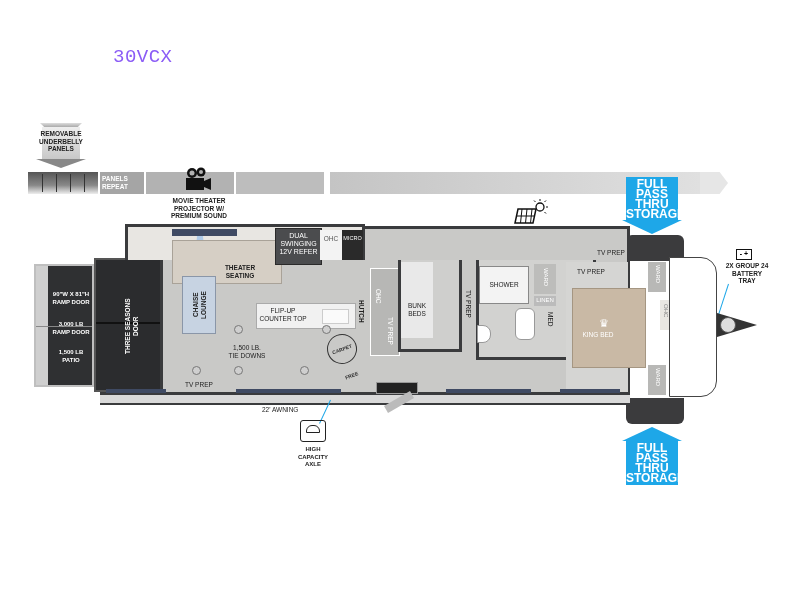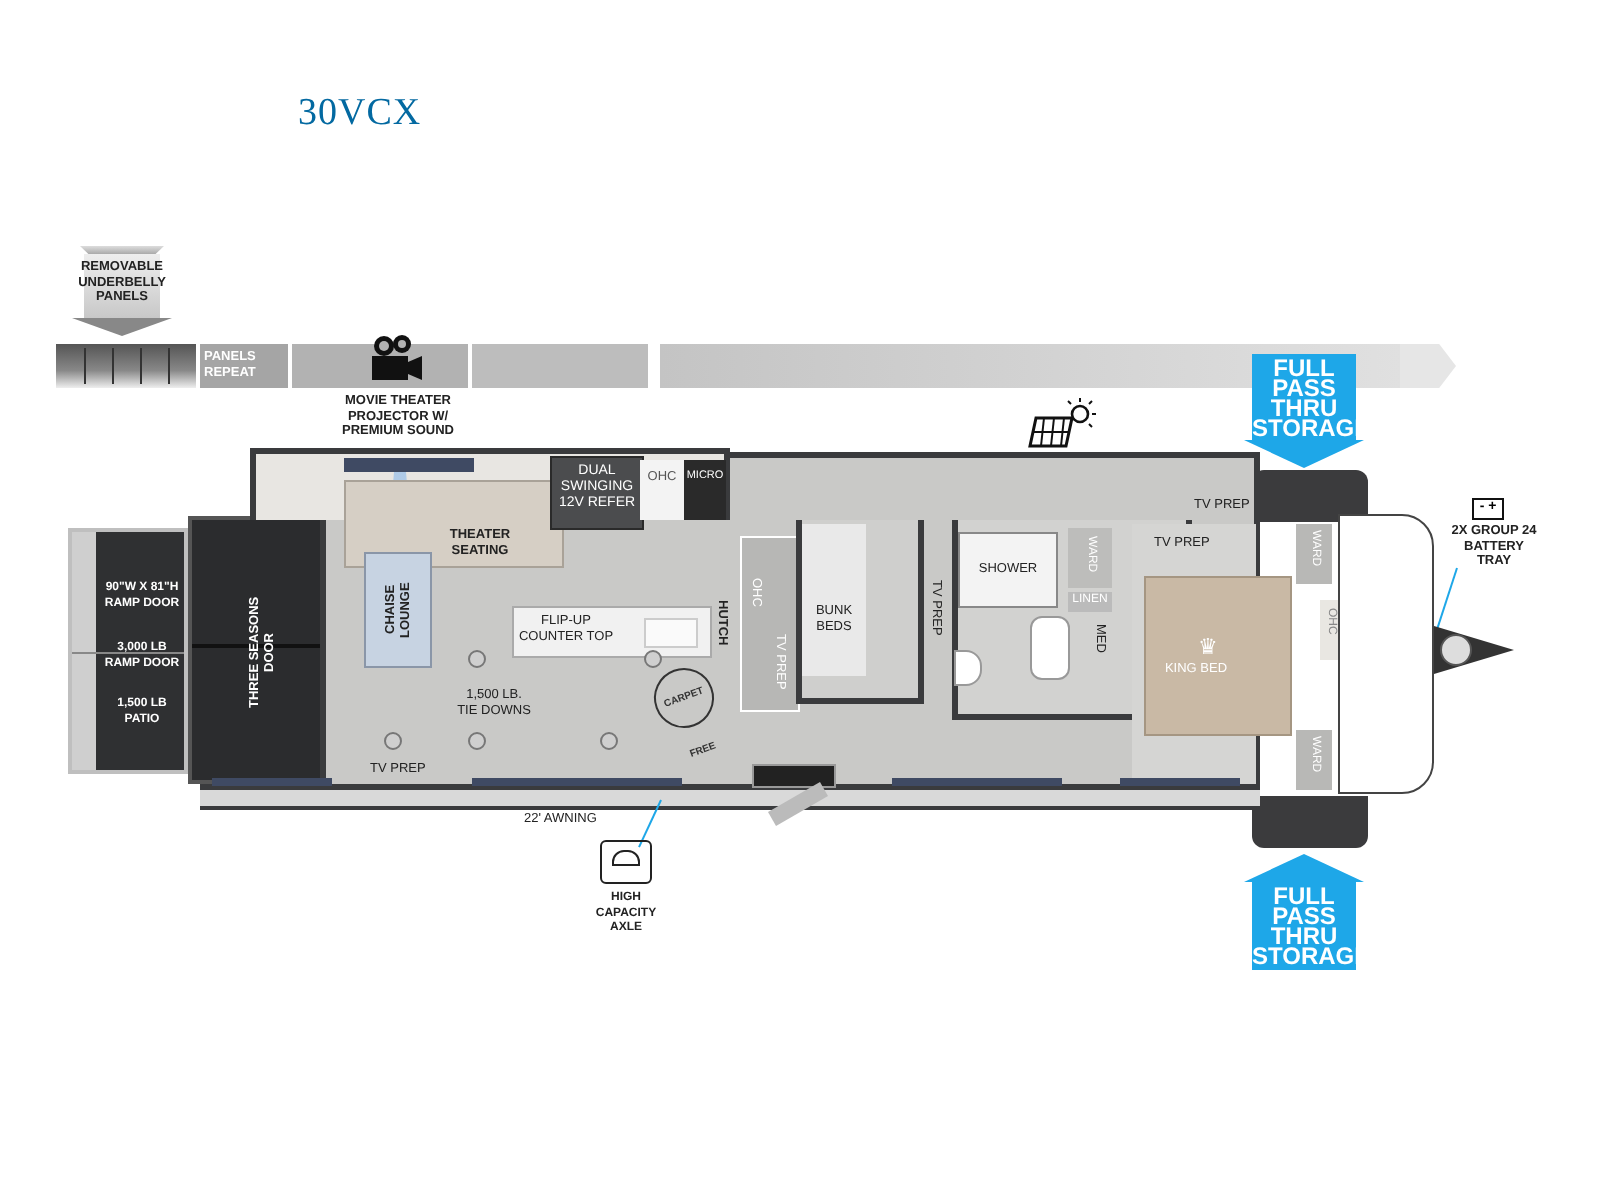--- a/index.html
+++ b/index.html
@@ -1,18 +1,18 @@
 <!DOCTYPE html>
 <html><head>
 <meta charset="utf-8">
 <style>
   html,body{margin:0;padding:0;background:#fff;}
   body{width:800px;height:600px;position:relative;overflow:hidden;font-family:"Liberation Sans",sans-serif;}
   .abs{position:absolute;}
-  .title{left:113px;top:46px;font-size:19px;color:#0369a1;font-family:Liberation Serif, serif;letter-spacing:0.5px;margin-left:36px;}
+  .title{left:113px;top:46px;font-size:19px;color:#8b5cf6;font-family:Liberation Mono, monospace;letter-spacing:0.5px;}
   .lbl{position:absolute;font-weight:bold;font-size:6.5px;line-height:7.5px;text-align:center;color:#222;text-transform:uppercase;font-family:"Liberation Sans",sans-serif;}
   .lbl.w{color:#fff;}
   .lbl.v{writing-mode:vertical-rl;}
   .lbl.vr{writing-mode:vertical-rl;transform:rotate(180deg);}
   
   .strip{top:172px;height:22px;}
   .seg{position:absolute;top:0;height:22px;}
   
   .bluebox{background:#1ea7e8;color:#fff;font-weight:bold;font-size:12px;line-height:10px;text-align:center;}
   .tri-down{width:0;height:0;border-left:30px solid transparent;border-right:30px solid transparent;border-top:14px solid #1ea7e8;}

